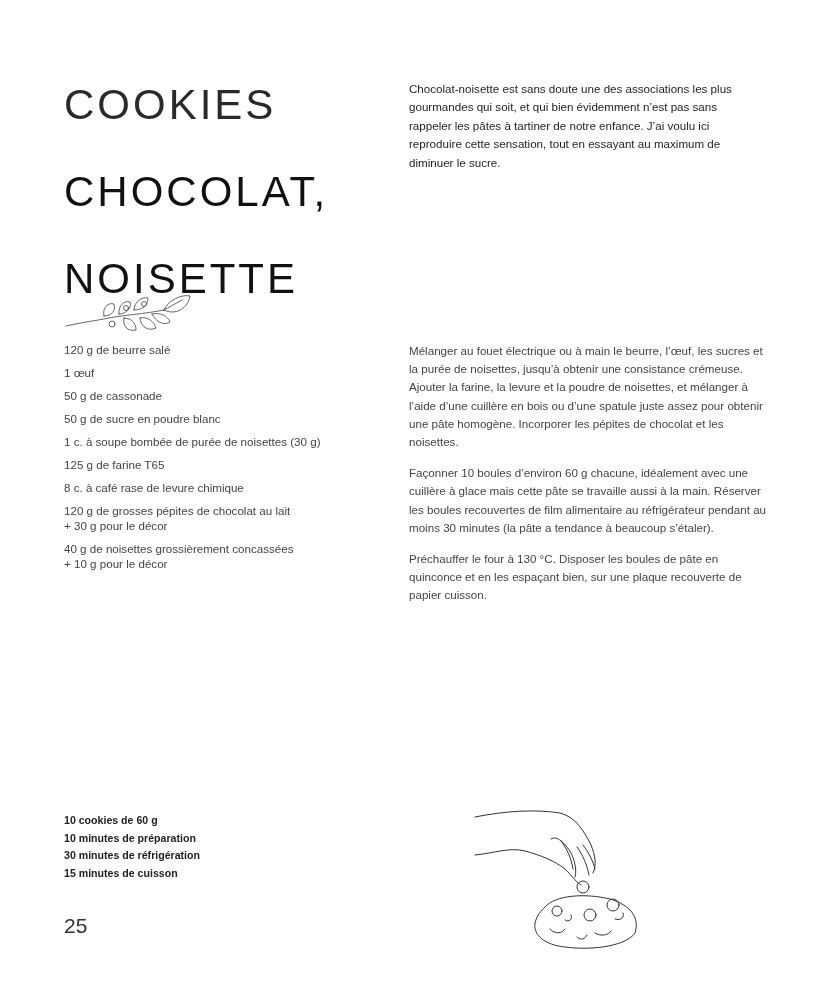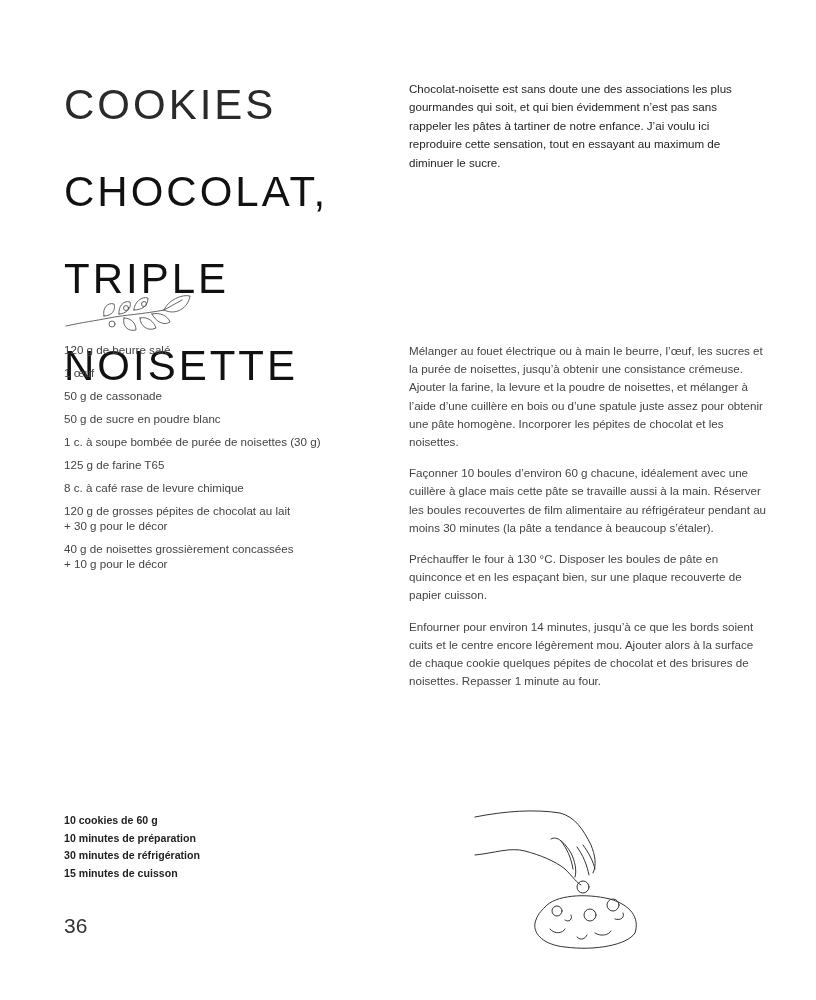--- a/index.html
+++ b/index.html
@@ -23,21 +23,20 @@
     .meta li { font-size: 10.6px; line-height: 17.5px; font-weight: bold; color: #222; }
     .page-number { position: absolute; left: 64px; top: 914px; font-size: 21px; color: #333; font-weight: 300; }
     .hand { position: absolute; left: 465px; top: 795px; width: 200px; height: 160px; }
   </style>
 </head>
 <body>
 
 <h1 class="title">
   <span class="t1">COOKIES</span>
   <span class="t2">CHOCOLAT,</span>
-  <span class="t2">TRIPLE</span>
   <span class="t2">NOISETTE</span>
 </h1>
 
 <div class="intro">Chocolat-noisette est sans doute une des associations les plus gourmandes qui soit, et qui bien évidemment n’est pas sans rappeler les pâtes à tartiner de notre enfance. J’ai voulu ici reproduire cette sensation, tout en essayant au maximum de diminuer le sucre.</div>
 
 <svg class="sprig" viewBox="0 0 130 48" fill="none" stroke="#555" stroke-width="0.9" stroke-linecap="round" stroke-linejoin="round">
   <path d="M2 38 C 20 34, 30 33, 45 30 C 60 27, 80 26, 100 22"></path>
   <path d="M40 28 C 38 20, 44 14, 50 16 C 52 22, 48 28, 40 28 Z"></path>
   <path d="M55 26 C 54 18, 60 12, 66 14 C 68 20, 62 26, 55 26 Z"></path>
   <path d="M70 22 C 70 14, 78 8, 84 10 C 84 18, 78 22, 70 22 Z"></path>
@@ -60,31 +59,30 @@
   <li><span>125 g de farine T65</span></li>
   <li><span>8 c. à café rase de levure chimique</span></li>
   <li><span>120 g de grosses pépites de chocolat au lait</span><br><span>+ 30 g pour le décor</span></li>
   <li><span>40 g de noisettes grossièrement concassées</span><br><span>+ 10 g pour le décor</span></li>
 </ul>
 
 <div class="steps">
   <p>Mélanger au fouet électrique ou à main le beurre, l’œuf, les sucres et la purée de noisettes, jusqu’à obtenir une consistance crémeuse. Ajouter la farine, la levure et la poudre de noisettes, et mélanger à l’aide d’une cuillère en bois ou d’une spatule juste assez pour obtenir une pâte homogène. Incorporer les pépites de chocolat et les noisettes.</p>
   <p>Façonner 10 boules d’environ 60 g chacune, idéalement avec une cuillère à glace mais cette pâte se travaille aussi à la main. Réserver les boules recouvertes de film alimentaire au réfrigérateur pendant au moins 30 minutes (la pâte a tendance à beaucoup s’étaler).</p>
   <p>Préchauffer le four à 130 °C. Disposer les boules de pâte en quinconce et en les espaçant bien, sur une plaque recouverte de papier cuisson.</p>
-  <p>Enfourner pour environ 14 minutes, jusqu’à ce que les bords soient cuits et le centre encore légèrement mou. Ajouter alors à la surface de chaque cookie quelques pépites de chocolat et des brisures de noisettes. Repasser 1 minute au four.</p>
 </div>
 
 <ul class="meta">
   <li>10 cookies de 60 g</li>
   <li>10 minutes de préparation</li>
   <li>30 minutes de réfrigération</li>
   <li>15 minutes de cuisson</li>
 </ul>
 
-<div class="page-number">36</div>
+<div class="page-number">25</div>
 
 <svg class="hand" viewBox="0 0 200 160" fill="none" stroke="#333" stroke-width="1" stroke-linecap="round" stroke-linejoin="round">
   <path d="M10 22 C 40 16, 70 14, 95 18 C 110 22, 118 34, 126 50 C 130 60, 132 70, 128 78"></path>
   <path d="M10 60 C 30 58, 45 52, 60 56 C 75 60, 90 66, 100 74 C 108 82, 112 88, 116 90"></path>
   <path d="M86 44 C 92 40, 100 48, 106 58 C 110 66, 112 76, 110 82"></path>
   <path d="M96 46 C 102 54, 106 62, 108 74"></path>
   <path d="M112 52 C 118 60, 122 70, 124 80"></path>
   <path d="M118 50 C 124 58, 128 66, 130 74"></path>
   <circle cx="118" cy="92" r="6"></circle>
   <path d="M80 112 C 90 100, 120 98, 145 104 C 165 110, 175 122, 170 138 C 162 150, 130 156, 100 152 C 80 150, 68 140, 70 128 C 72 120, 76 116, 80 112 Z"></path>

